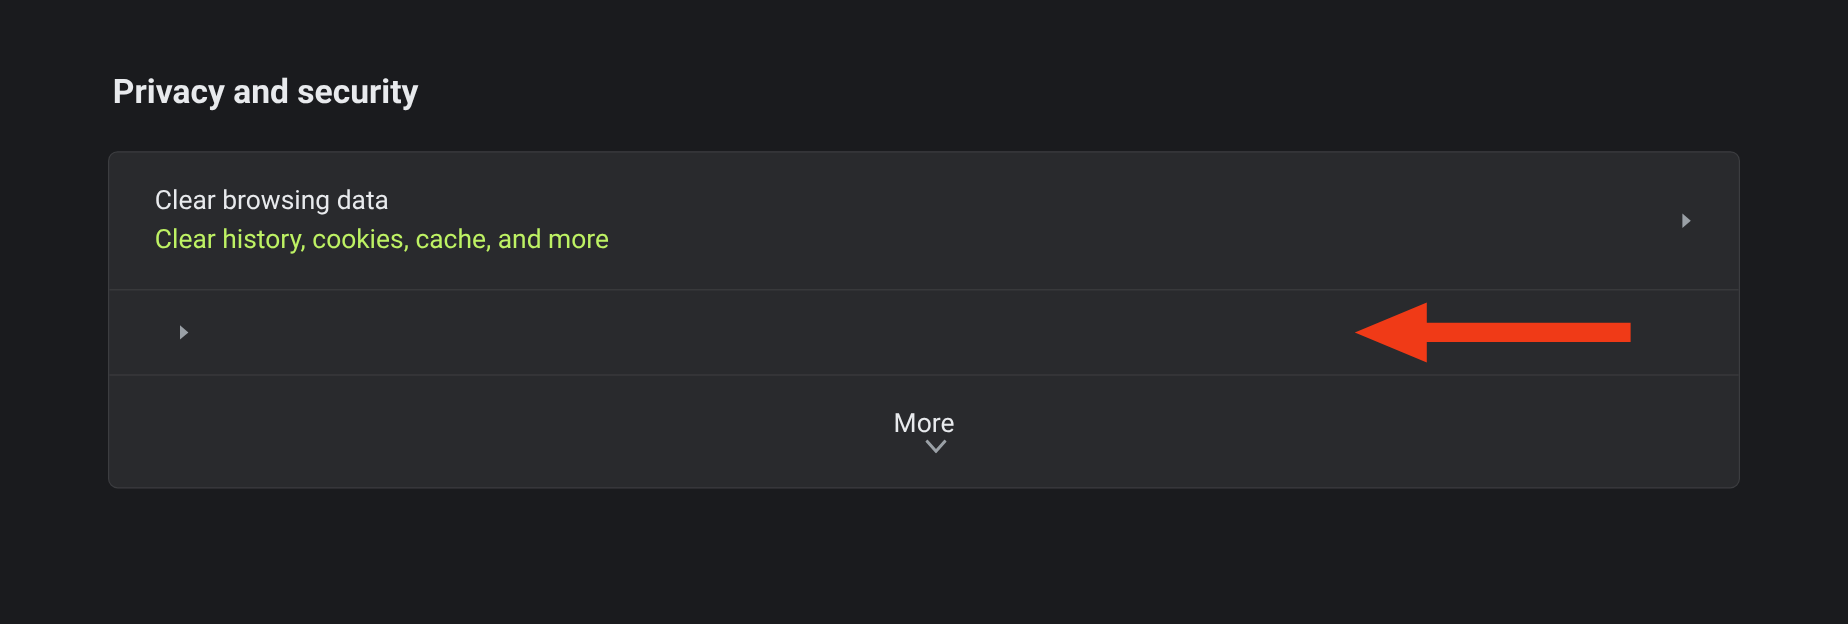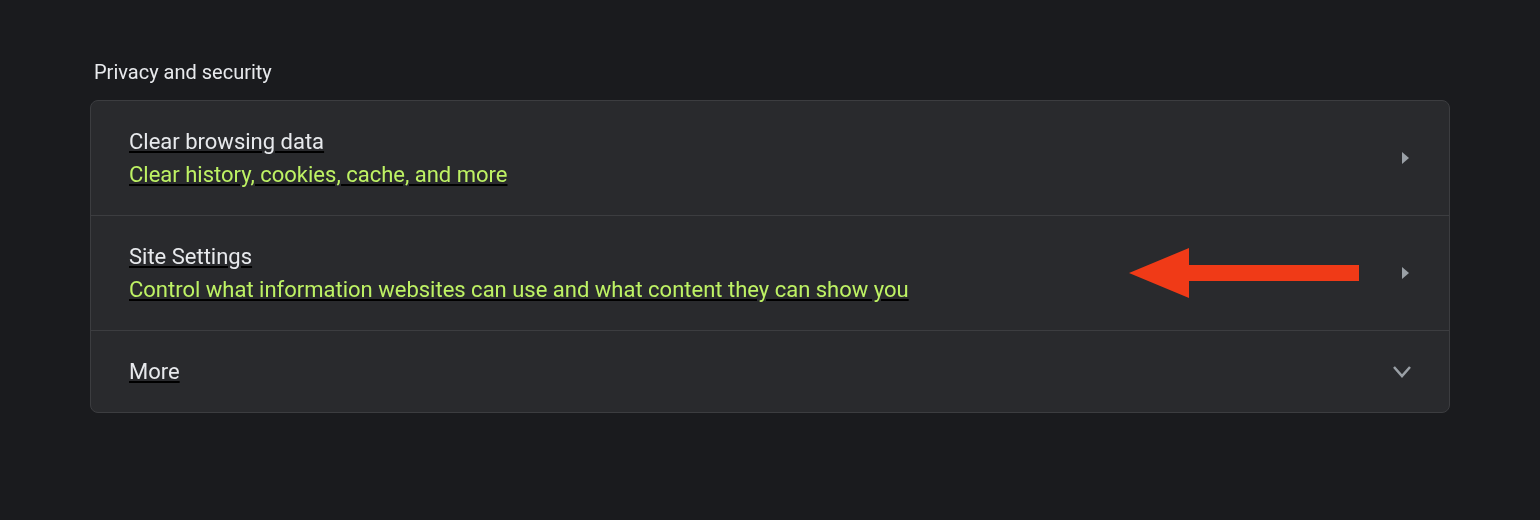--- a/index.html
+++ b/index.html
@@ -9,42 +9,42 @@
     }
     body {
       background: #1a1b1e;
       font-family: -apple-system, BlinkMacSystemFont, "Segoe UI", Roboto, Arial, sans-serif;
       width: 1540px;
       height: 520px;
       padding: 60px 90px 40px 90px;
     }
     .section-title {
       color: #e8eaed;
-      font-size: 20px;
-      font-weight: 400;
-      margin-bottom: 16px;
+      font-size: 28px;
+      font-weight: 700;
+      margin-bottom: 33px;
       margin-left: 4px;
     }
     .panel {
       background: #292a2d;
       border-radius: 8px;
       overflow: hidden;
       border: 1px solid #3c3d40;
     }
     .row {
       display: flex;
       align-items: center;
       padding: 28px 38px 28px 38px;
       border-bottom: 1px solid #3c3d40;
       cursor: pointer;
       position: relative;
-      text-decoration: underline;
     }
     .row:last-child {
       border-bottom: none;
+      flex-direction: column;
     }
     .row-text {
       flex: 1;
       display: flex;
       flex-direction: column;
       gap: 8px;
     }
     .row-title {
       color: #e8eaed;
       font-size: 22px;
@@ -96,24 +96,20 @@
       <div class="row-sub">Clear history, cookies, cache, and more</div>
     </div>
     <div class="chev">
       <svg width="10" height="14" viewBox="0 0 10 14">
           <path d="M1 1 L8 7 L1 13 Z" fill="currentColor"></path>
         </svg>
     </div>
   </div>
 
   <div class="row">
-    <div class="row-text">
-      <div class="row-title">Site Settings</div>
-      <div class="row-sub">Control what information websites can use and what content they can show you</div>
-    </div>
     <div class="annotation-arrow">
       <svg width="230" height="60" viewBox="0 0 230 60">
         <polygon points="0,30 60,5 60,22 230,22 230,38 60,38 60,55" fill="#f03a17"></polygon>
       </svg>
     </div>
     <div class="chev">
       <svg width="10" height="14" viewBox="0 0 10 14">
           <path d="M1 1 L8 7 L1 13 Z" fill="currentColor"></path>
         </svg>
     </div>

